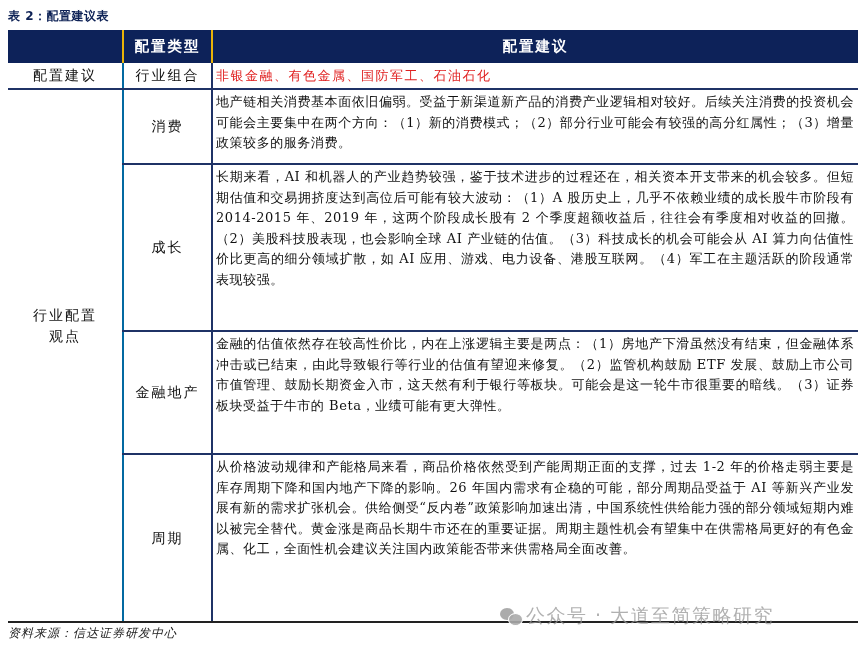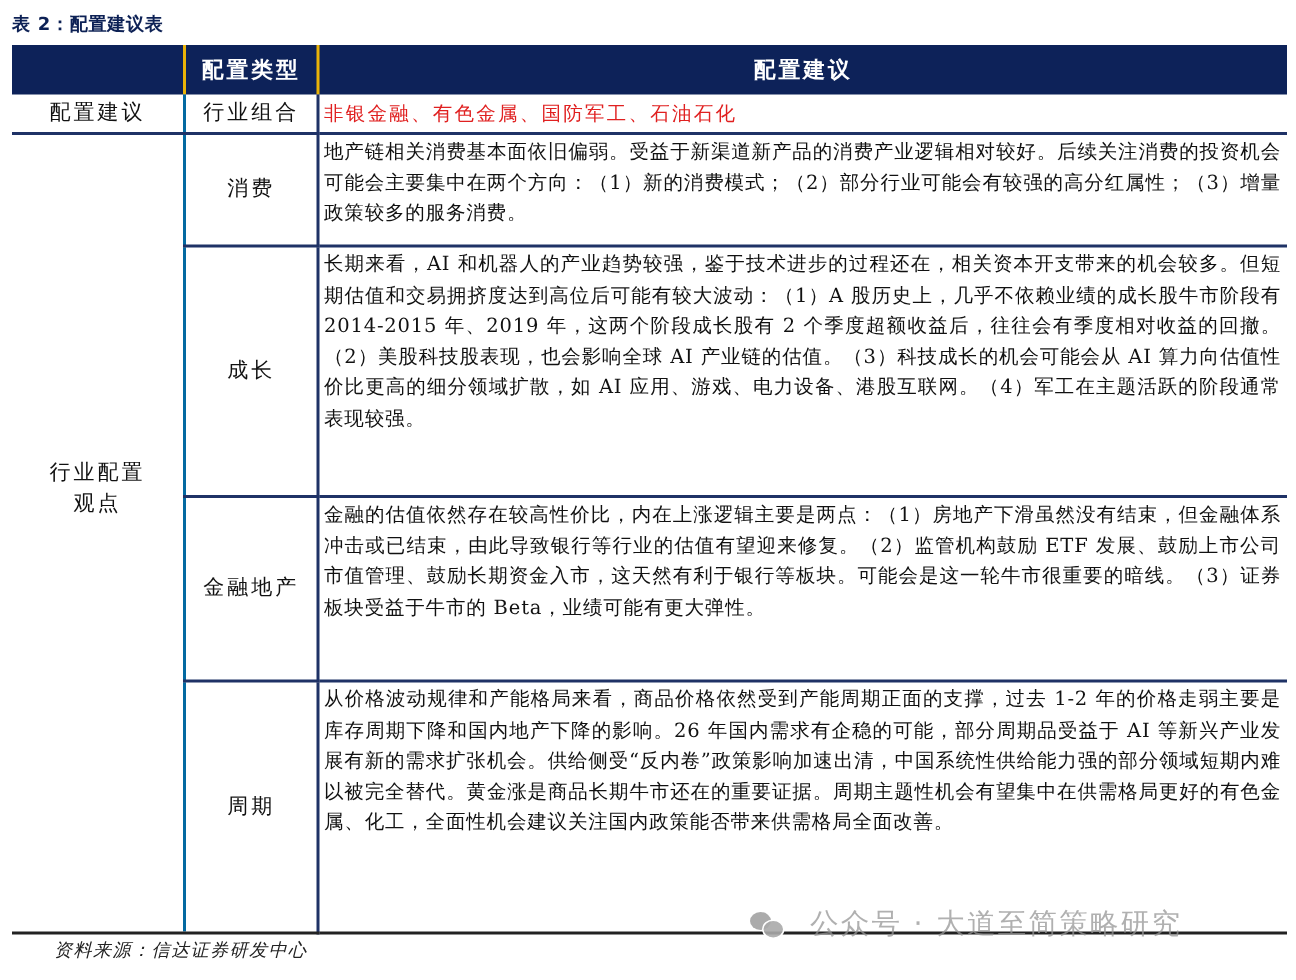--- a/index.html
+++ b/index.html
@@ -36,27 +36,27 @@
     .row1 td { height: 25px; border-bottom: 2px solid #1f3266; }
     .red { color: #e02020; font-size: 13px; padding-left: 3px !important; letter-spacing: 1.5px; }
     .content {
       font-size: 13px; line-height: 20.6px; padding: 2px 4px 2px 3px !important;
       letter-spacing: 0.55px; text-align: justify; vertical-align: top !important;
     }
     .sect td.col2, .sect td.content { border-bottom: 2px solid #1f3266; }
     .last td { border-bottom: 2px solid #222 !important; margin-top: 12px; }
     .source {
       position: absolute; left: 8px; top: 625px;
-      font-size: 12px; font-style: italic; color: #222; letter-spacing: 1px; margin-left: 28px;
+      font-size: 12px; font-style: italic; color: #222; letter-spacing: 1px;
     }
     .watermark {
       position: absolute; left: 500px; top: 603px;
       font-family: "DejaVu Sans", "Liberation Sans", sans-serif;
       font-size: 19px; color: rgba(150,150,150,0.75); letter-spacing: 1.5px;
-      display: flex; align-items: center; gap: 18px;
+      display: flex; align-items: center; gap: 4px;
     }
     .wm-icon { width: 22px; height: 18px; position: relative; }
     .wm-icon .b1 { position: absolute; left: 0; top: 1px; width: 14px; height: 12px; background: rgba(150,150,150,0.8); border-radius: 50%; }
     .wm-icon .b2 { position: absolute; left: 8px; top: 6px; width: 13px; height: 11px; background: rgba(170,170,170,0.9); border-radius: 50%; border: 1px solid #fff; }
   </style>
 </head>
 <body>
 
 <div class="title">表 2：配置建议表</div>
 

